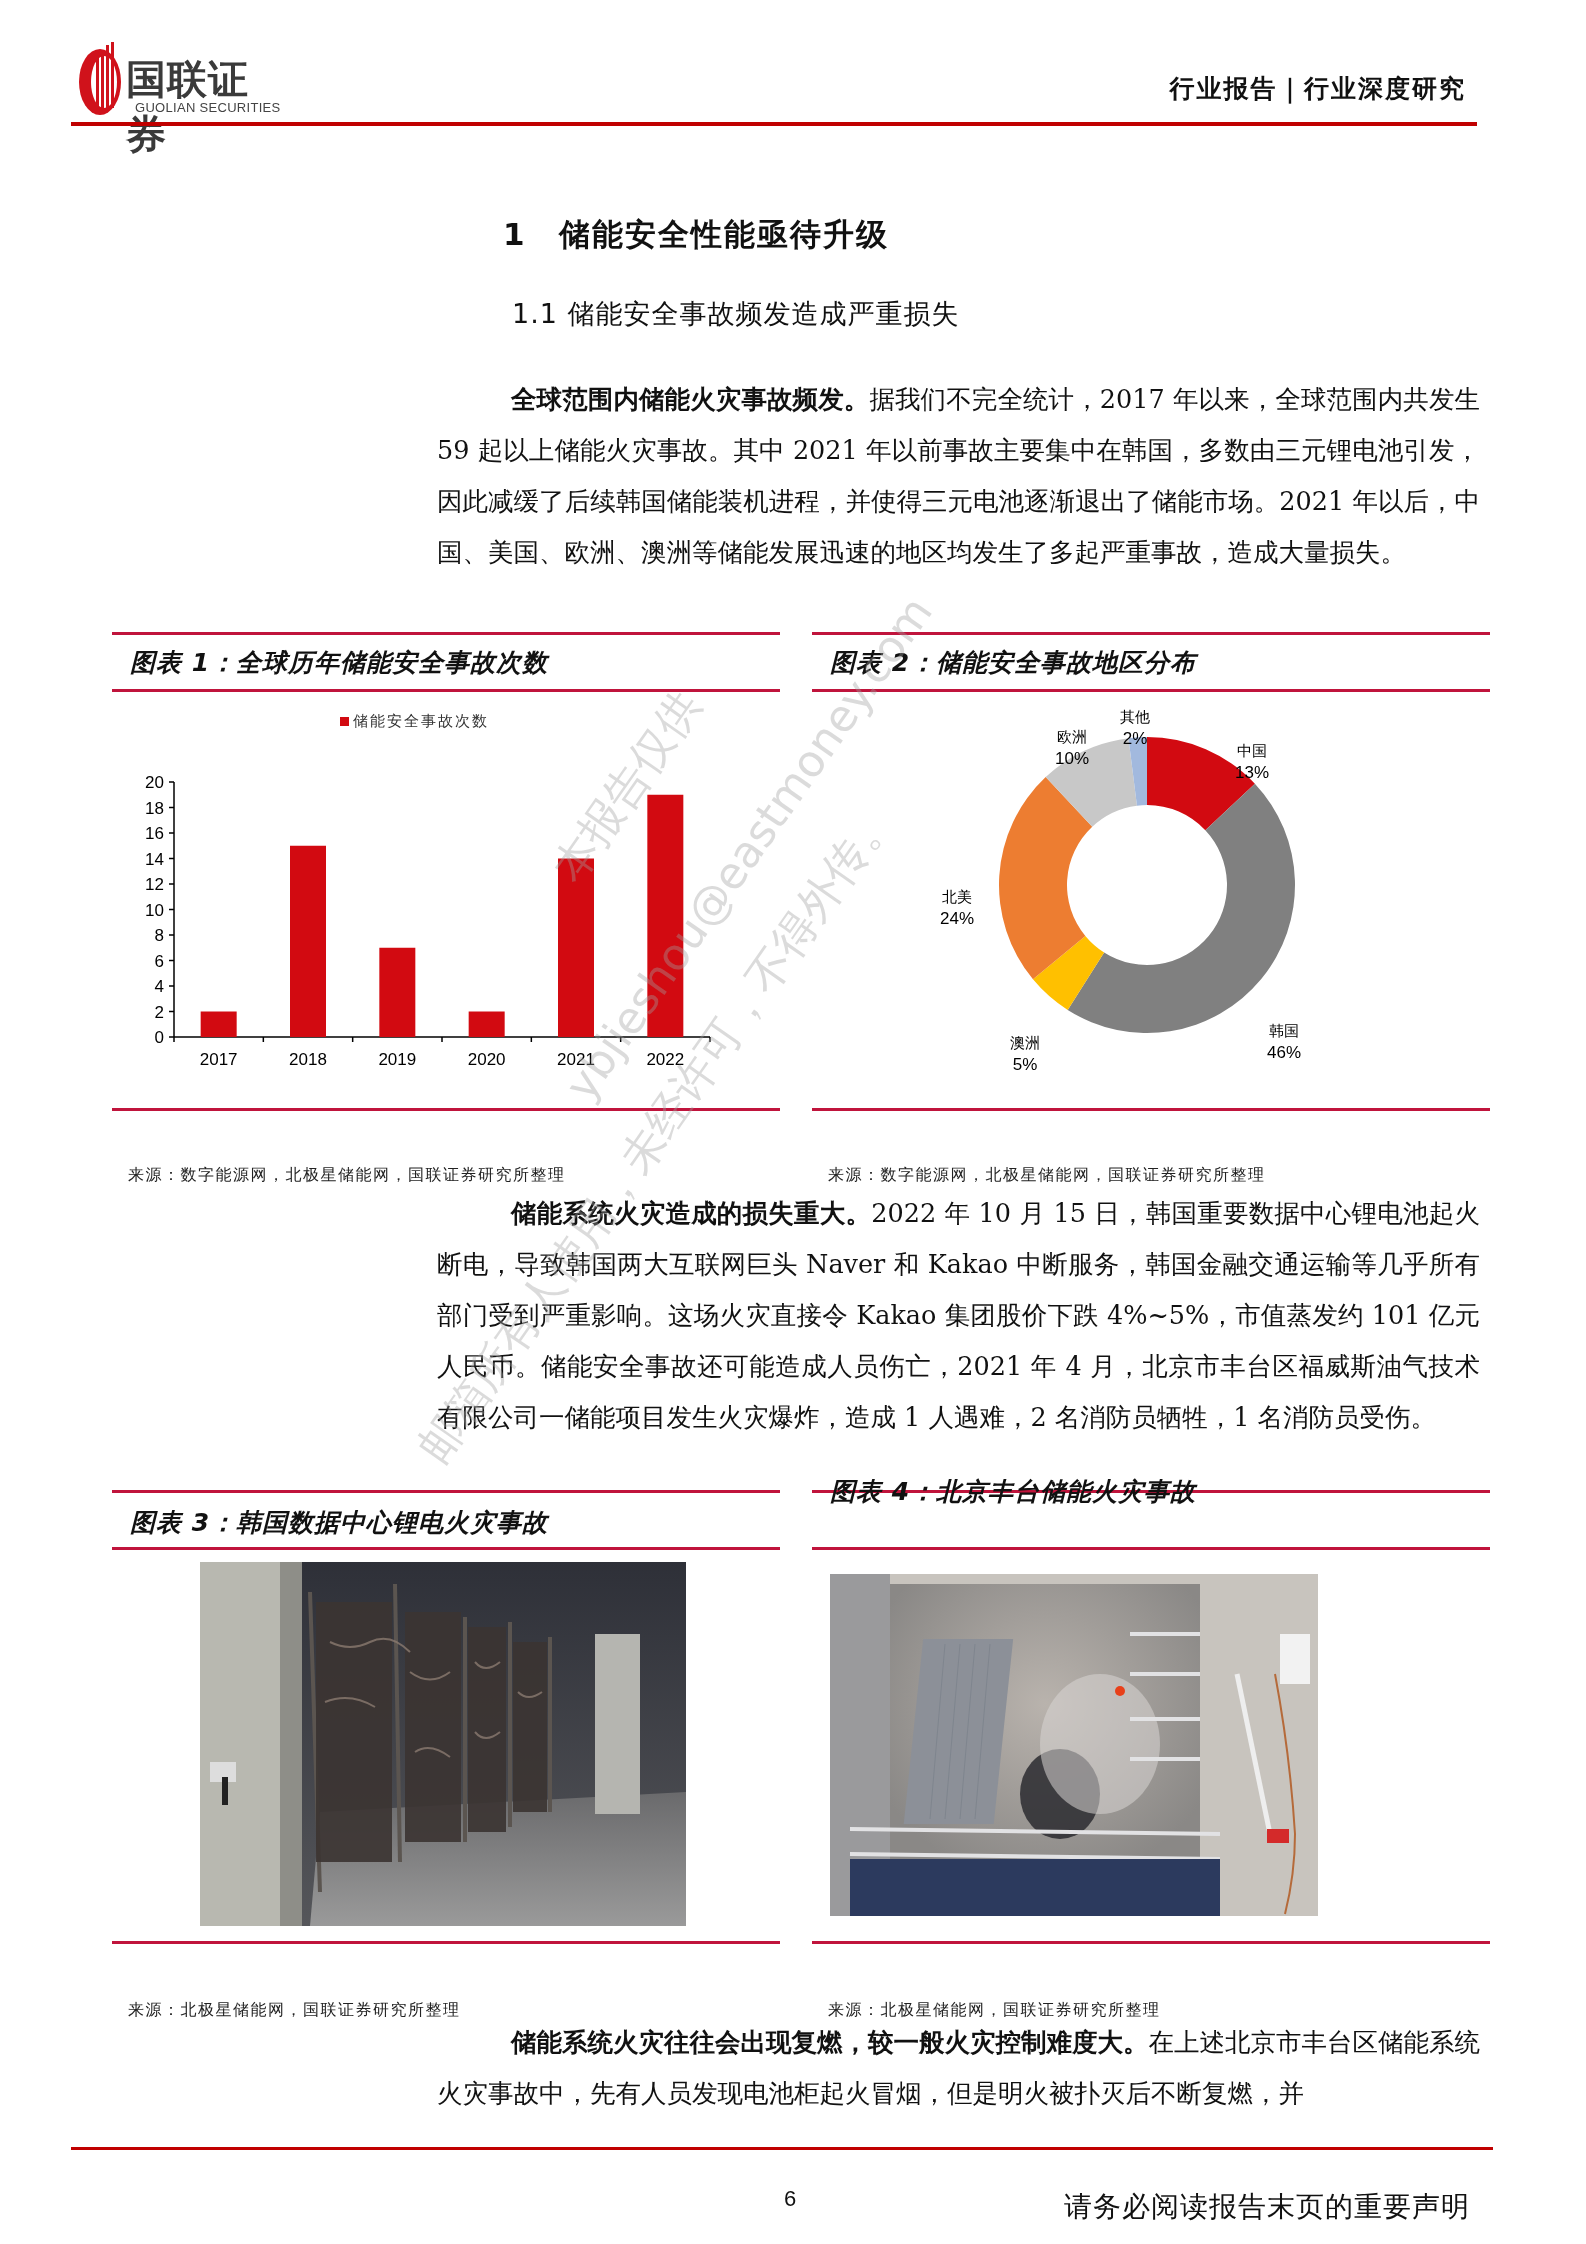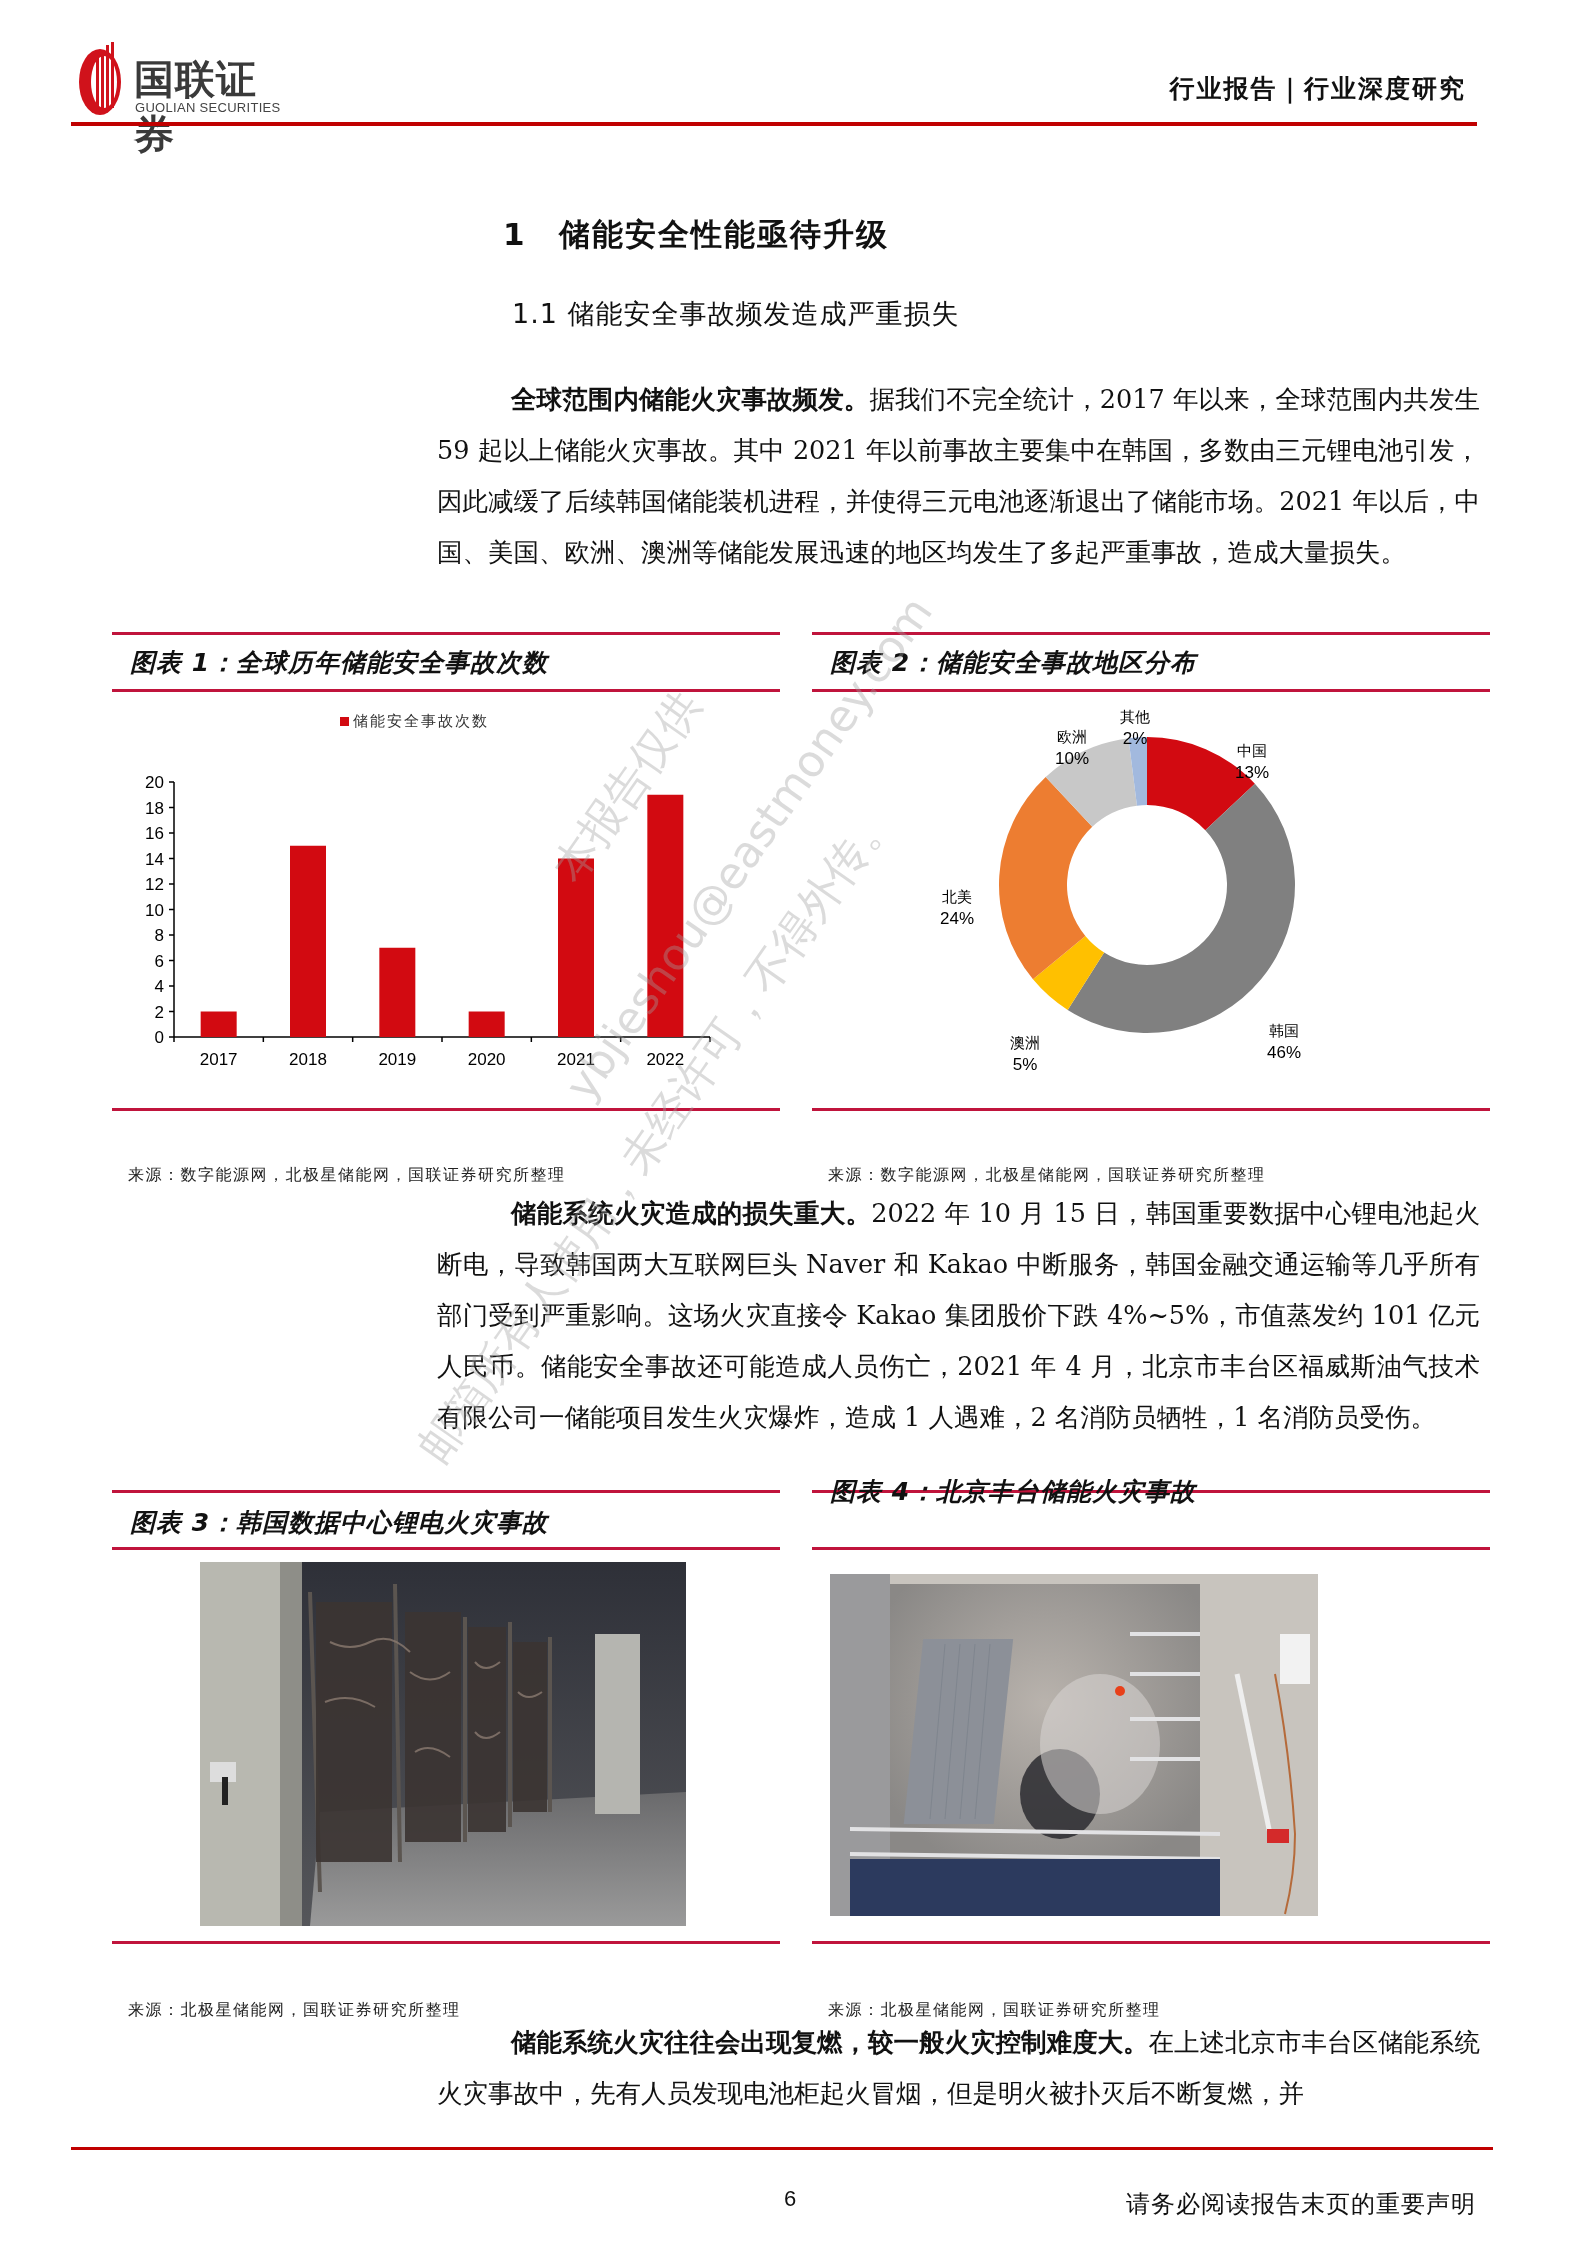--- a/index.html
+++ b/index.html
@@ -3,39 +3,39 @@
 <meta charset="utf-8">
 <style>
   html,body{margin:0;padding:0;background:#fff;}
   body{width:1586px;height:2244px;position:relative;overflow:hidden;font-family:"DejaVu Serif","Liberation Serif",serif;color:#111;}
   .abs{position:absolute;}
   .redline{position:absolute;background:#c00000;}
   .chartline{position:absolute;background:#c0143c;height:3px;}
   
   #logo{left:78px;top:38px;width:190px;height:82px;}
   #logo .mark{position:absolute;left:0;top:4px;width:46px;height:74px;}
-  #logo .cn{position:absolute;left:56px;top:14px;font-family:"DejaVu Sans",sans-serif;font-weight:bold;font-size:40px;color:#3a3a3a;letter-spacing:1px;}
+  #logo .cn{position:absolute;left:48px;top:14px;font-family:"DejaVu Sans",sans-serif;font-weight:bold;font-size:40px;color:#3a3a3a;letter-spacing:1px;}
   #logo .en{position:absolute;left:57px;top:62px;font-family:"Liberation Sans",sans-serif;font-size:13px;color:#444;letter-spacing:0.3px;white-space:nowrap;}
   #report-type{right:120px;top:72px;font-size:25px;font-weight:bold;letter-spacing:2px;}
   
   #h1{left:455px;top:214px;font-family:"DejaVu Sans",sans-serif;font-weight:bold;font-size:31px;letter-spacing:2px;margin-left:48px;}
   #h1 .num{display:inline-block;width:56px;}
   #h2{left:512px;top:296px;font-family:"DejaVu Sans",sans-serif;font-weight:normal;font-size:27px;letter-spacing:1px;}
   .para{position:absolute;left:437px;width:1043px;font-size:25.5px;line-height:51px;text-align:justify;text-indent:74px;}
   .para b{font-family:"DejaVu Sans",sans-serif;font-weight:bold;}
   #p1{top:374px;}
   #p2{top:1188px;}
   #p3{top:2017px;}
   .fig-title{position:absolute;font-family:"DejaVu Sans",sans-serif;font-weight:bold;font-style:italic;font-size:25px;letter-spacing:1px;}
   .source{position:absolute;font-size:16px;letter-spacing:1.5px;color:#222;margin-top:40px;}
   
   .wm{position:absolute;color:rgba(160,160,160,0.38);font-family:"DejaVu Sans",sans-serif;font-size:44px;white-space:nowrap;transform-origin:left top;pointer-events:none;}
   
   #page-num{left:784px;top:2186px;font-family:"Liberation Sans",sans-serif;font-size:22px;}
-  #disclaimer{right:110px;top:2188px;font-size:24px;letter-spacing:1px;}
+  #disclaimer{right:116px;top:2188px;font-size:28px;letter-spacing:1px;}
   svg text{font-family:"Liberation Sans",sans-serif;}
 </style>
 </head>
 <body>
 
 <div id="logo" class="abs">
   <svg class="mark" viewBox="0 0 46 74">
     <ellipse cx="22" cy="40" rx="21" ry="33" fill="#d0121b"></ellipse>
     <ellipse cx="26" cy="40" rx="13" ry="26" fill="#fff"></ellipse>
     <rect x="18" y="14" width="3" height="52" fill="#d0121b"></rect>

